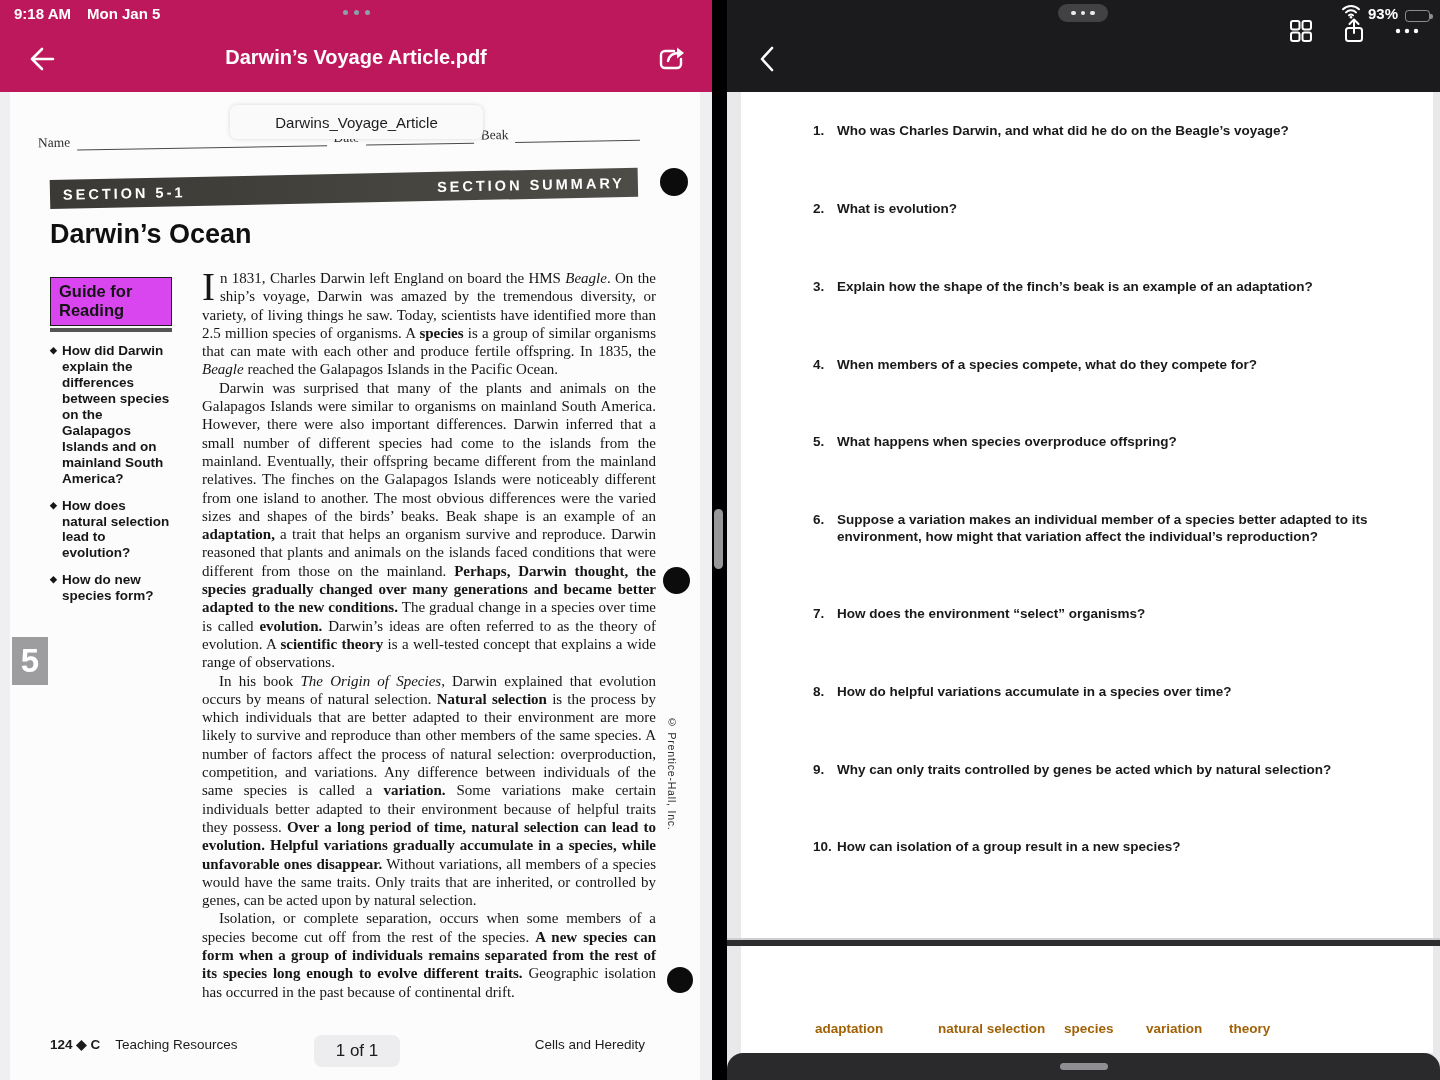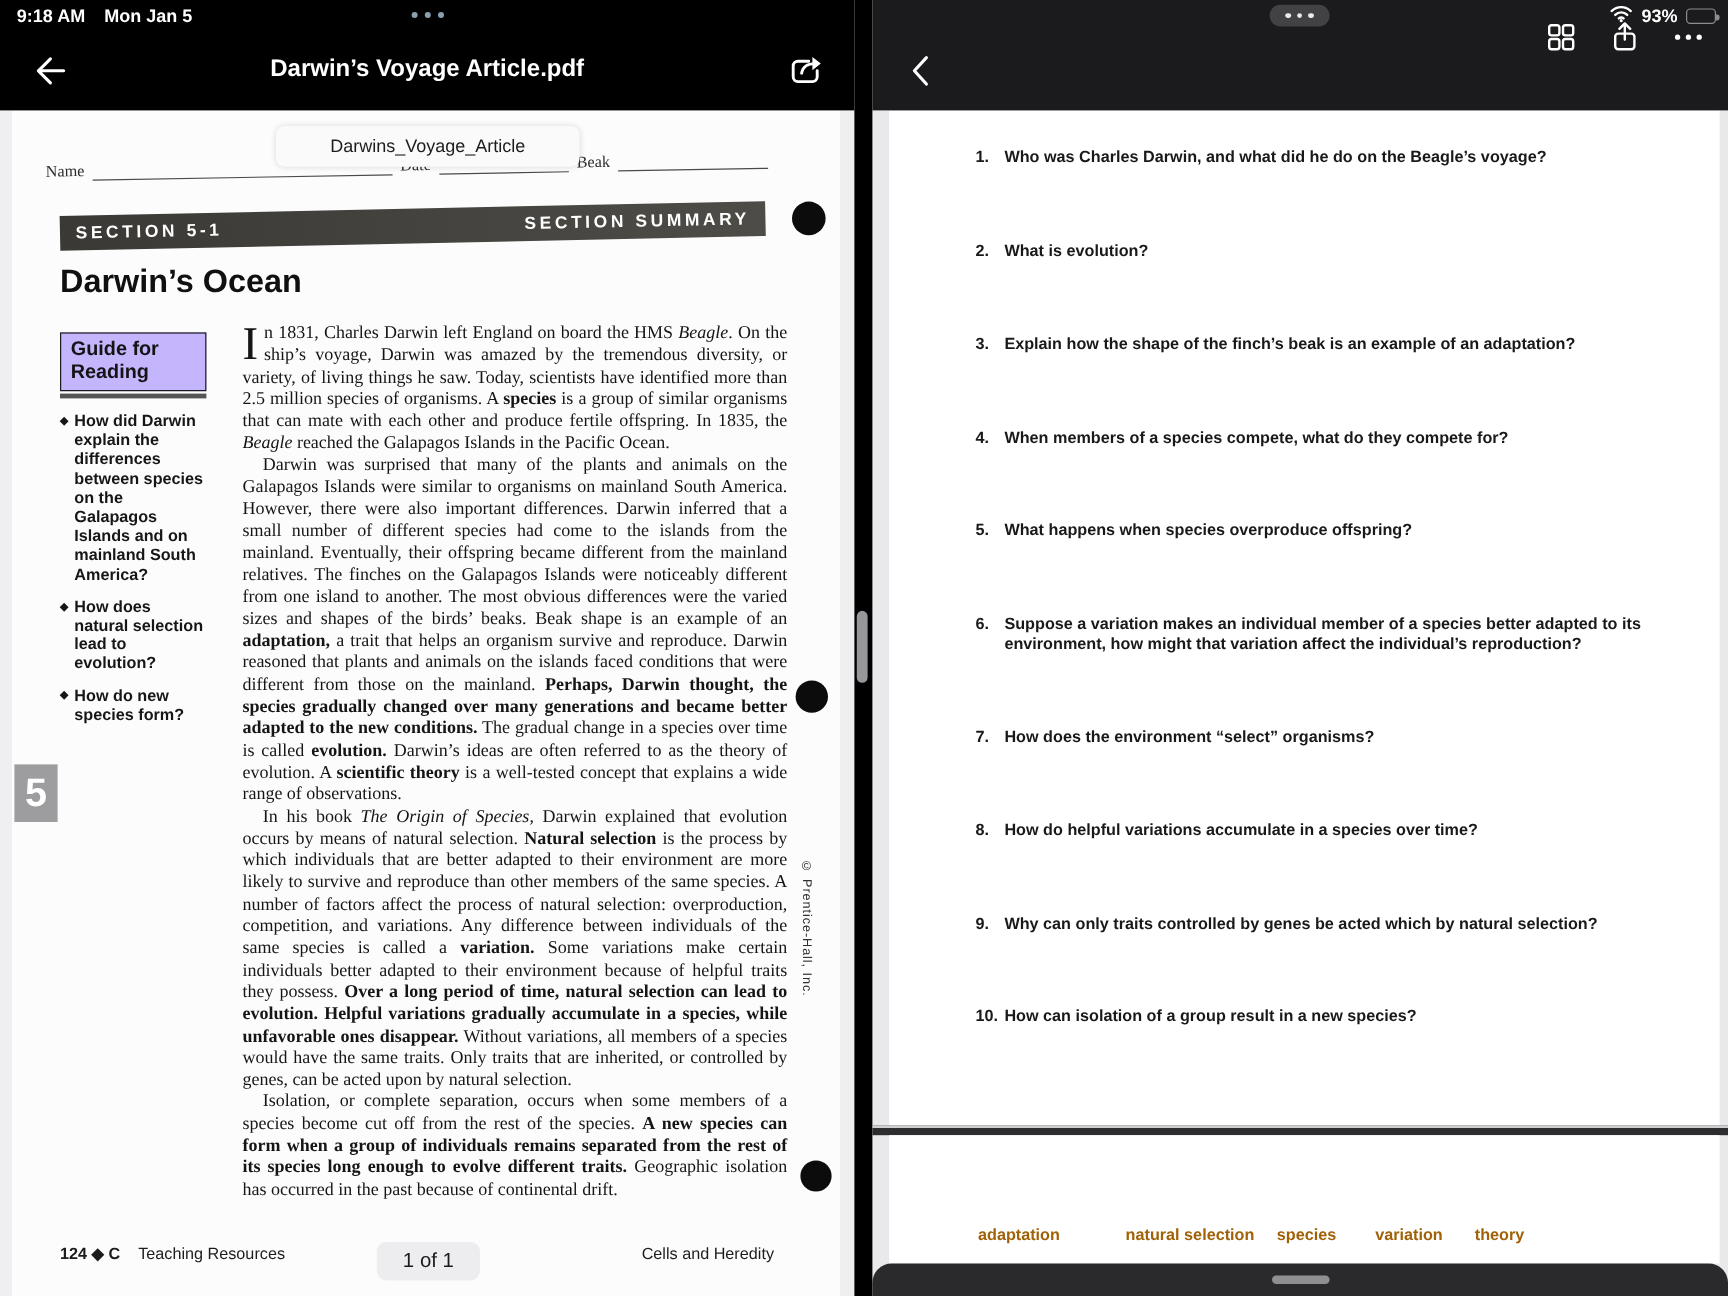--- a/index.html
+++ b/index.html
@@ -1,21 +1,21 @@
 <!DOCTYPE html>
 <html><head>
 <meta charset="utf-8">
 <style>
   * { box-sizing: border-box; margin: 0; padding: 0; }
   html,body { width:1440px; height:1080px; overflow:hidden; }
   body { background:#000; font-family:"Liberation Sans",sans-serif; position:relative; }
 
   
   .left-pane { position:absolute; left:0; top:0; width:712px; height:1080px; background:#efeff2; }
-  .left-header { position:absolute; left:0; top:0; width:712px; height:92px; background:#000000; z-index:6; }
+  .left-header { position:absolute; left:0; top:0; width:712px; height:92px; background:#be185d; z-index:6; }
   .status-left { position:absolute; left:14px; top:5px; display:flex; gap:16px; color:#fff; font-size:15px; font-weight:700; }
   .mt-dots { position:absolute; left:343px; top:10px; display:flex; gap:6px; }
   .mt-dots i { width:5px; height:5px; border-radius:50%; background:#8aa0ae; }
   .lh-row { position:absolute; left:0; top:28px; width:712px; height:64px; }
   .lh-title { position:absolute; left:80px; right:80px; top:18px; text-align:center; color:#fff; font-size:20px; font-weight:700; white-space:nowrap; overflow:hidden; }
   .icon-btn { position:absolute; top:14px; width:38px; height:38px; display:flex; align-items:center; justify-content:center; cursor:pointer; }
   .back-btn { left:22px; }
   .share-btn-l { right:22px; }
 
   
@@ -27,21 +27,21 @@
     font-family:"Liberation Serif",serif; font-size:13.5px; color:#2d2d2d; transform:rotate(-1deg); z-index:2; }
   .form-line .ln { height:13px; border-bottom:1.3px solid #4a4a4a; margin:0 7px; }
   .ln.ln1 { flex:2.2; } .ln.ln2 { flex:0.95; } .ln.ln3 { flex:1.1; margin-right:0; }
   .banner { position:absolute; left:40px; top:88px; width:588px; height:29px;
     background:linear-gradient(90deg,#3a3935,#4d4c47); transform:rotate(-1.2deg); transform-origin:left center;
     display:flex; justify-content:space-between; align-items:center; padding:0 13px;
     color:#fff; font-weight:700; font-size:14.5px; letter-spacing:3px; white-space:nowrap; }
   .art-title { position:absolute; left:40px; top:127px; font-size:27px; font-weight:700; color:#101010; }
 
   .guide { position:absolute; left:40px; top:185px; width:122px; }
-  .guide-box { border:1.6px solid #1b1b1b; background:#c4b5fd; padding:4px 8px 6px; font-weight:700; font-size:16.5px; line-height:1.13; color:#141414; }
+  .guide-box { border:1.6px solid #1b1b1b; background:#d946ef; padding:4px 8px 6px; font-weight:700; font-size:16.5px; line-height:1.13; color:#141414; }
   .guide-bar { height:4px; background:#555; margin-top:2px; }
   .g-item { display:flex; margin-top:11px; font-weight:700; font-size:13.5px; line-height:1.18; color:#161616; }
   .g-diamond { font-size:9px; margin:2px 5px 0 0; flex:none; }
 
   .article-body { position:absolute; left:192px; top:177px; width:454px;
     font-family:"Liberation Serif",serif; font-size:15px; line-height:18.3px; color:#151515; text-align:justify; }
   .para.indent { text-indent:17px; }
   .dropcap { float:left; font-size:39px; line-height:31px; padding:2px 5px 0 0; }
   .r-b { font-weight:700; } .r-i { font-style:italic; }
 
@@ -61,21 +61,21 @@
 
   
   .divider-handle { position:absolute; left:714px; top:509px; width:9px; height:60px; border-radius:5px; background:#97979b; z-index:9; cursor:col-resize; }
 
   
   .right-pane { position:absolute; left:727px; top:0; width:713px; height:1080px; background:#e9e9eb; }
   .right-header { position:absolute; left:0; top:0; width:713px; height:92px; background:#1b1b1d; z-index:6; }
   .status-pill { position:absolute; left:331px; top:4px; width:50px; height:18px; border-radius:10px; background:#424245;
     display:flex; align-items:center; justify-content:center; gap:5px; cursor:pointer; }
   .status-pill i { width:4.5px; height:4.5px; border-radius:50%; background:#ececee; }
-  .status-right { position:absolute; right:10px; top:4px; display:flex; align-items:center; gap:7px; color:#fff; font-size:15px; font-weight:700; }
+  .status-right { position:absolute; right:10px; top:4px; display:flex; align-items:flex-end; gap:7px; color:#fff; font-size:15px; font-weight:700; }
   .batt { position:relative; width:25px; height:12.5px; border:1px solid rgba(255,255,255,.5); border-radius:3.5px; padding:1.5px; }
   .batt-fill { height:100%; width:90%; background:#fff; border-radius:1.5px; }
   .batt-nub { position:absolute; right:-3.5px; top:3.5px; width:2.5px; height:5px; background:rgba(255,255,255,.5); border-radius:0 2px 2px 0; }
   .rh-chevron { left:22px; }
   .rh-icons { position:absolute; right:14px; top:14px; display:flex; gap:15px; }
   .rh-icons .icon-btn { position:static; }
 
   .page-r1 { position:absolute; left:14px; top:92px; width:692px; height:846px; background:#fff; }
   .sep-r { position:absolute; left:0; top:938px; width:713px; height:8px; background:#2d2d2f; border-top:2px solid #cfcfd1; }
   .page-r2 { position:absolute; left:14px; top:946px; width:692px; height:107px; background:#fff; }

